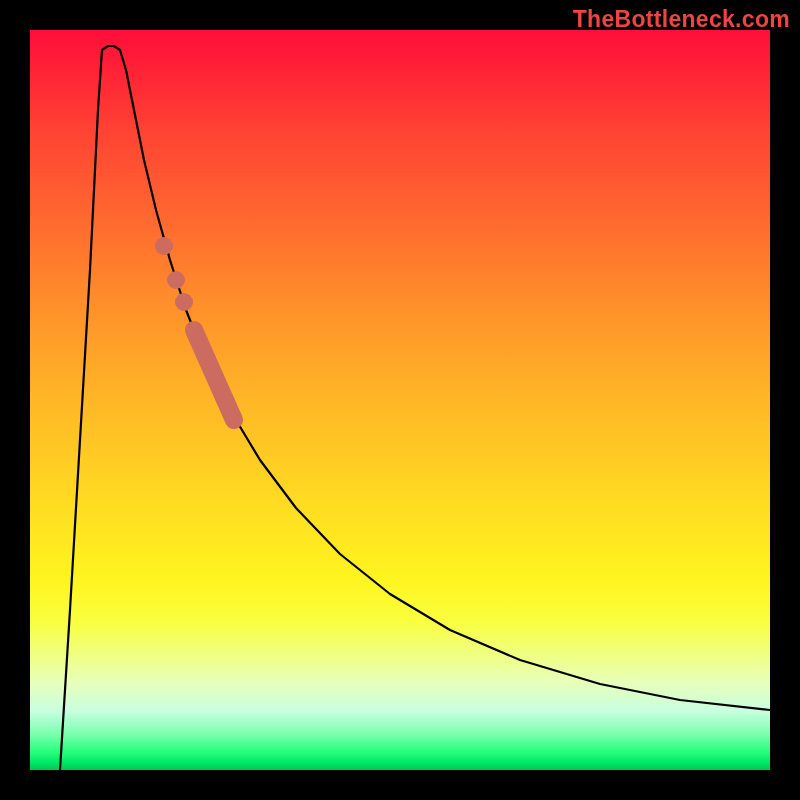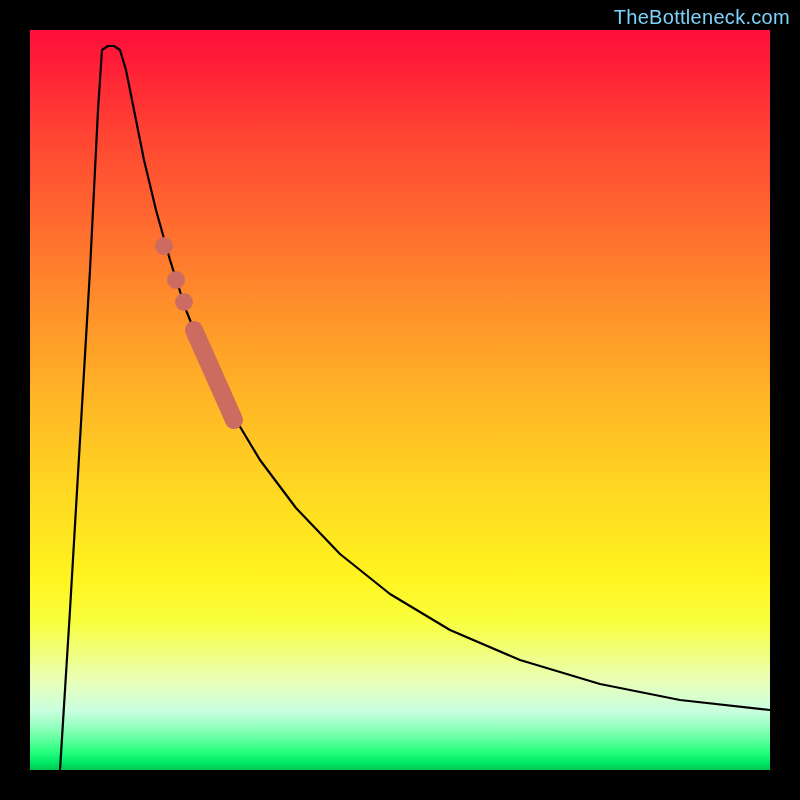--- a/index.html
+++ b/index.html
@@ -14,23 +14,23 @@
   .frame {
     position: relative;
     width: 800px;
     height: 800px;
     background: #000;
   }
   .attribution {
     position: absolute;
     top: 6px;
     right: 10px;
-    color: #7dd3fc;
-    font-size: 20px;
-    font-weight: 400;
+    color: #ef4444;
+    font-size: 23px;
+    font-weight: 700;
     letter-spacing: 0.3px;
     z-index: 30;
     user-select: none;
   }
   .plot-area {
     position: absolute;
     left: 30px;
     top: 30px;
     width: 740px;
     height: 740px;

